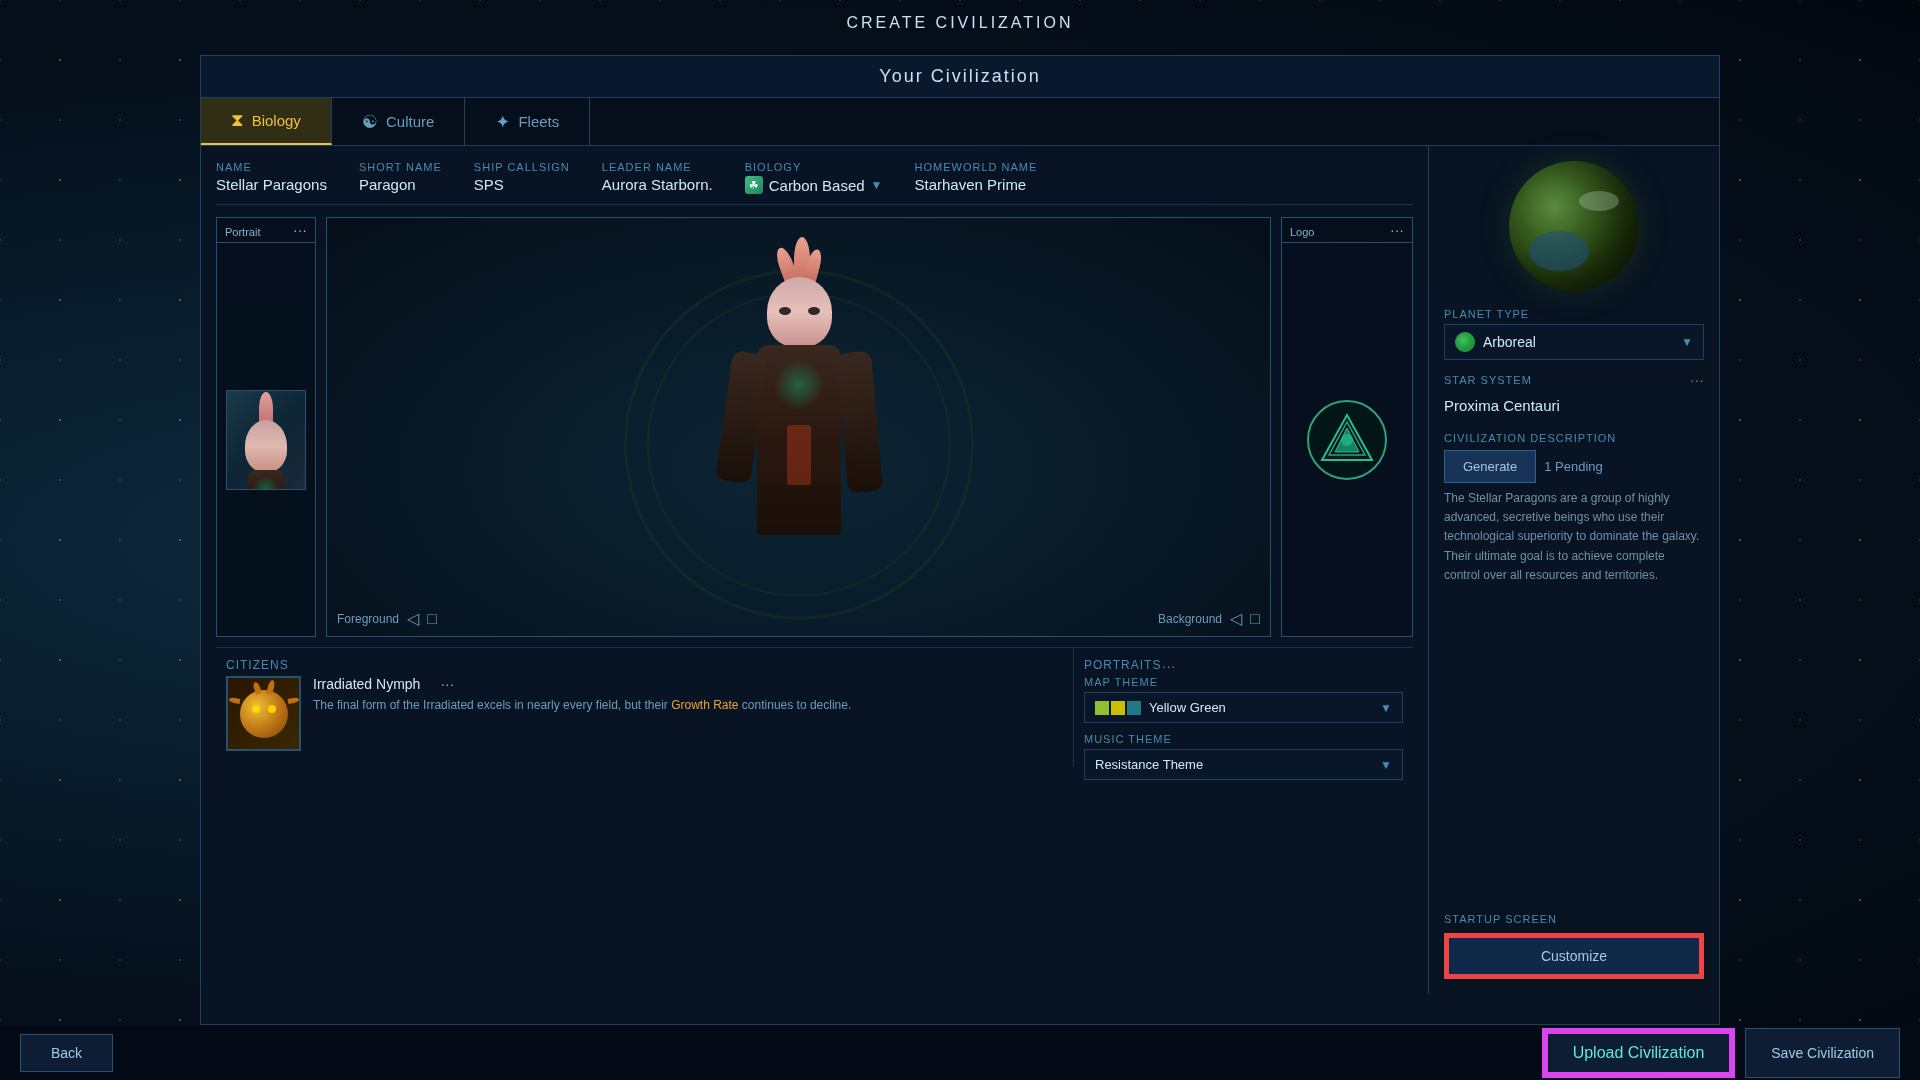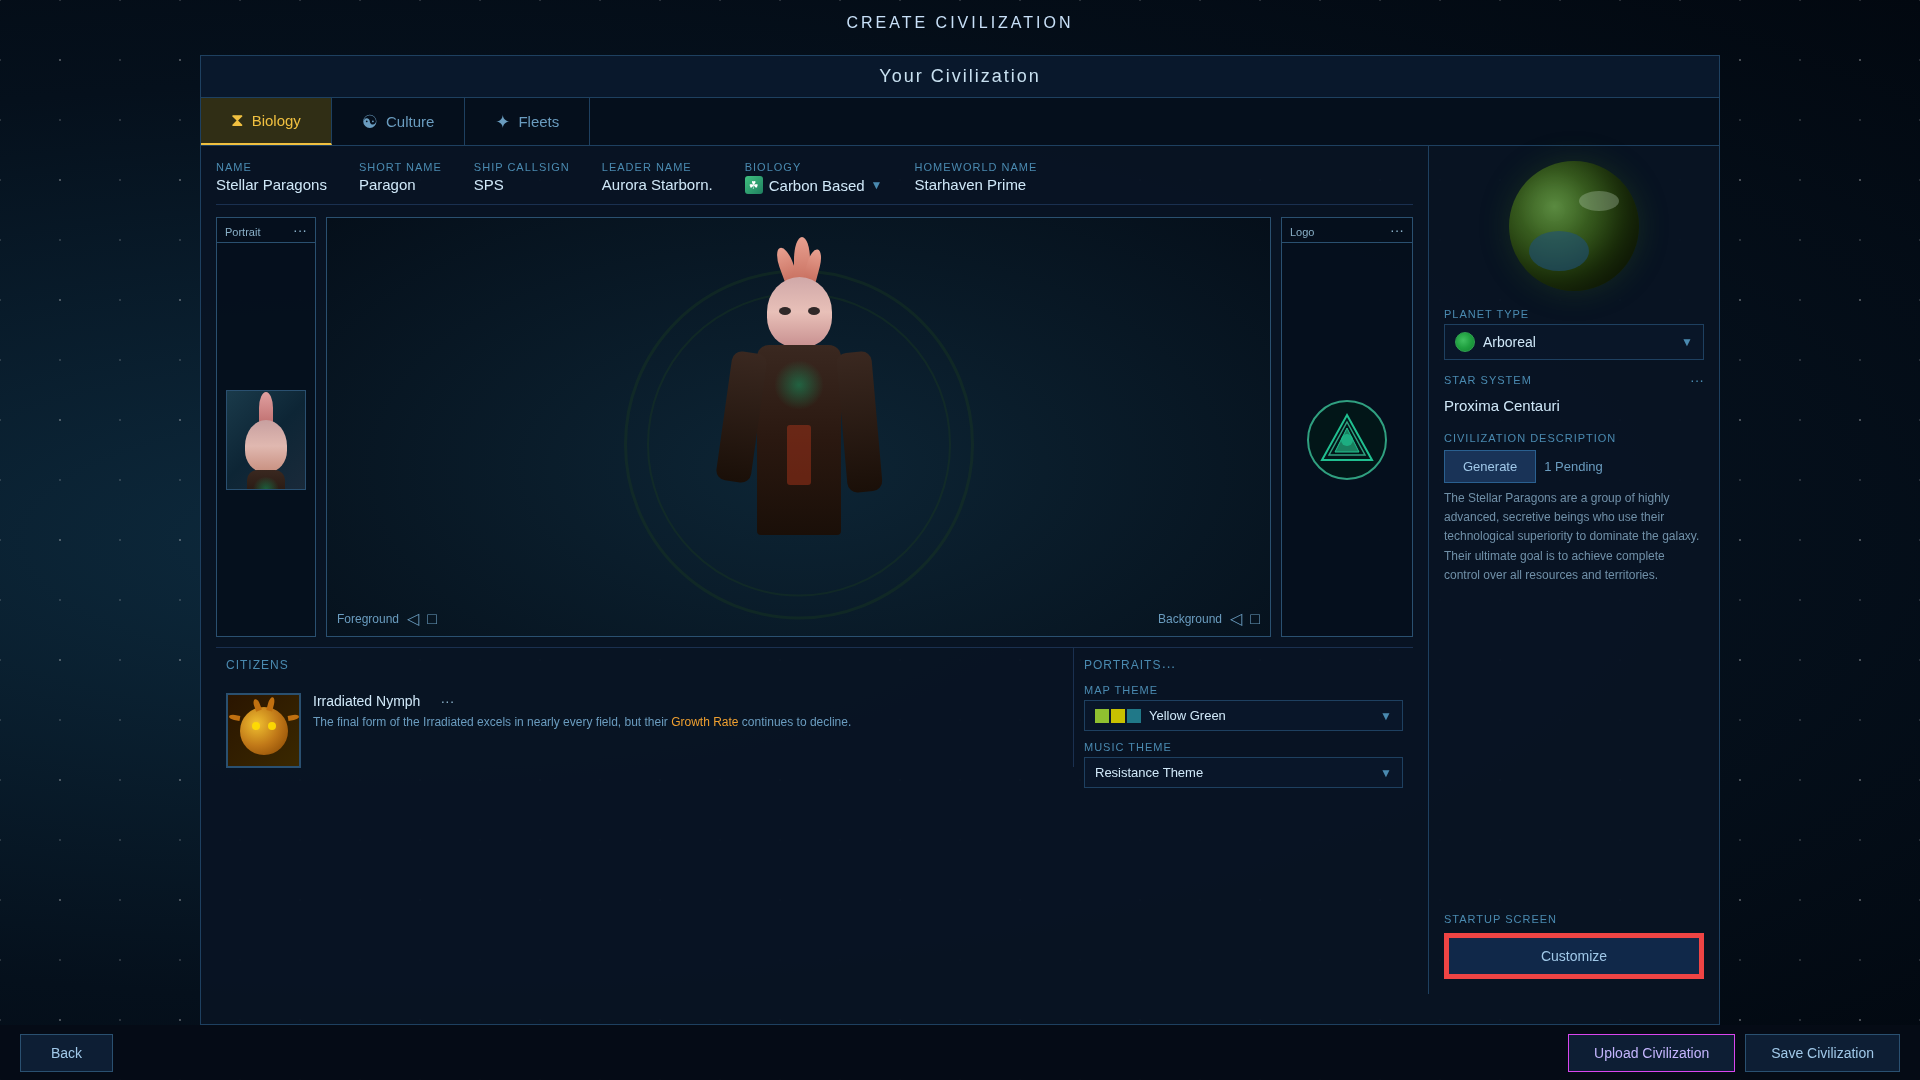--- a/index.html
+++ b/index.html
@@ -252,21 +252,21 @@
       border-radius: 50%;
       display: flex;
       align-items: center;
       justify-content: center;
       background: rgba(0,30,20,0.5);
     }
     .section-header {
       display: flex;
       justify-content: space-between;
       align-items: flex-start;
-      margin-bottom: 21px;
+      margin-bottom: 4px;
     }
     .section-title {
       color: #4a8ab0;
       font-size: 12px;
       text-transform: uppercase;
       letter-spacing: 1px;
     }
     .section-dots { color: #4a8ab0; font-size: 14px; cursor: pointer; }
     .citizen-item {
       display: flex;
@@ -421,21 +421,21 @@
       border: 5px solid #ef4444;
       color: #a0c8e8;
       padding: 10px;
       cursor: pointer;
       font-size: 14px;
       text-align: center;
     }
     .portraits-header {
       display: flex;
       justify-content: flex-start;
-      margin-bottom: 10px;
+      margin-bottom: 2px;
     }
     .theme-item {
       display: flex;
       flex-direction: column;
       gap: 4px;
       margin-bottom: 10px;
     }
     .theme-value-row {
       display: flex;
       align-items: center;
@@ -480,25 +480,25 @@
       padding: 10px 30px;
       cursor: pointer;
       font-size: 14px;
     }
     .bottom-right-btns {
       display: flex;
       gap: 10px;
     }
     .btn-upload {
       background: rgba(15,35,60,0.8);
-      border: 1px solid #d946ef;
-      color: #c4b5fd;
+      border: 6px solid #d946ef;
+      color: #5eead4;
       padding: 10px 25px;
       cursor: pointer;
-      font-size: 14px;
+      font-size: 16px;
     }
     .btn-save {
       background: rgba(15,35,60,0.8);
       border: 1px solid #2a5070;
       color: #a0c8e8;
       padding: 10px 25px;
       cursor: pointer;
       font-size: 14px;
     }
 

